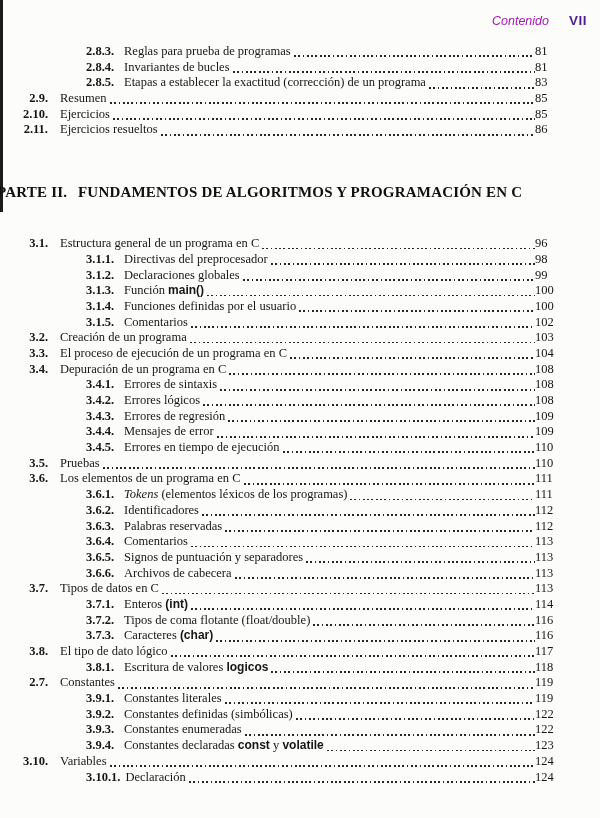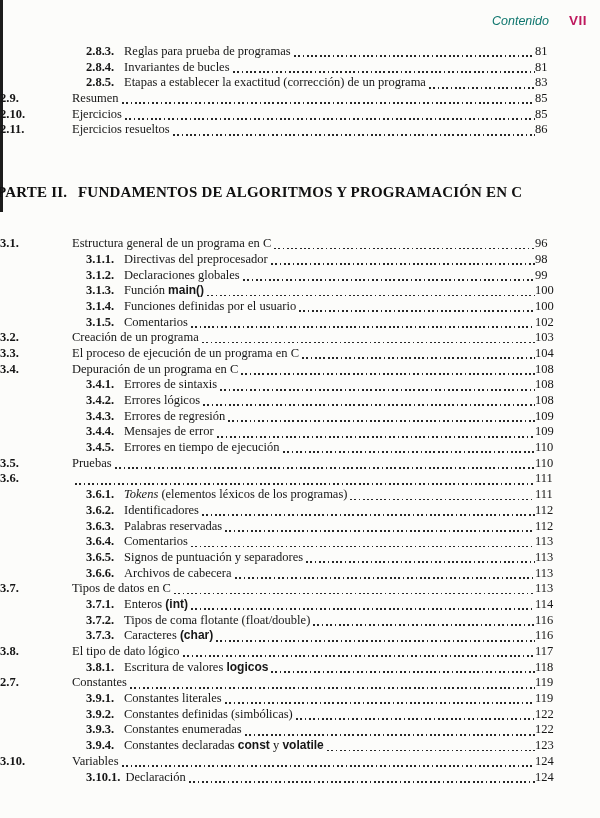--- a/index.html
+++ b/index.html
@@ -14,34 +14,34 @@
   .scan-bar {
     position:absolute; left:0; top:0; width:3px; height:212px;
     background:#1c1c1c;
   }
 
   .running-head {
     position:absolute; top:13px; right:13px;
     display:flex; align-items:baseline; gap:20px;
     font-family:"Liberation Sans", sans-serif;
   }
-  .running-title { font-style:italic; font-size:12.5px; color:#0f766e; }
-  .running-page  { font-weight:bold; font-size:13.5px; letter-spacing:0.5px; color:#be185d; }
+  .running-title { font-style:italic; font-size:12.5px; color:#a21caf; }
+  .running-page  { font-weight:bold; font-size:13.5px; letter-spacing:0.5px; color:#4c1d95; }
 
   .toc { position:absolute; left:0; top:44px; width:600px; }
 
   .row {
     display:flex; align-items:baseline;
     height:15.7px; line-height:15.7px;
     font-size:12.5px;
     padding-right:17px;
   }
   .lbl { font-weight:bold; white-space:pre; flex:0 0 auto; }
   .lvl0 .lbl { margin-right:7px; }
-  .lvl1 .lbl { width:48px; margin-right:24px; }
+  .lvl1 .lbl { width:48px; text-align:right; margin-right:12px; }
   .lvl2 { padding-left:86px; }
   .lvl2 .lbl { min-width:33px; margin-right:5px; }
   .title { white-space:nowrap; flex:0 0 auto; }
   .code  { font-family:Liberation Sans, sans-serif; font-weight:bold; font-size:12px; }
   .it    { font-style:italic; }
 
   .leader {
     flex:1 1 auto; align-self:flex-end;
     height:1.8px; margin:0 0 2.5px 3px; min-width:12px;
     background-image:repeating-linear-gradient(to right, #262626 0 1.7px, transparent 1.7px 4.3px);
@@ -197,20 +197,21 @@
           <span class="pg">110</span>
         </div>
         <div class="row lvl1">
           <span class="lbl">3.5.</span>
           <span class="title"><span>Pruebas</span></span>
           <span class="leader"></span>
           <span class="pg">110</span>
         </div>
         <div class="row lvl1">
           <span class="lbl">3.6.</span>
+          <span class="title"><span>Los elementos de un programa en C</span></span>
           <span class="leader"></span>
           <span class="pg">111</span>
         </div>
         <div class="row lvl2">
           <span class="lbl">3.6.1.</span>
           <span class="title"><span class="it">Tokens</span><span> (elementos léxicos de los programas)</span></span>
           <span class="leader"></span>
           <span class="pg">111</span>
         </div>
         <div class="row lvl2">

